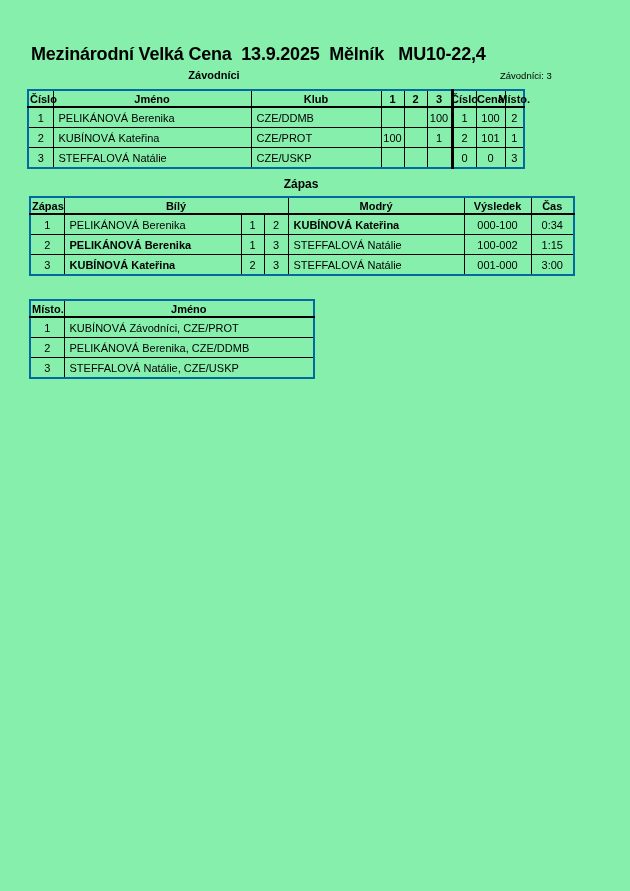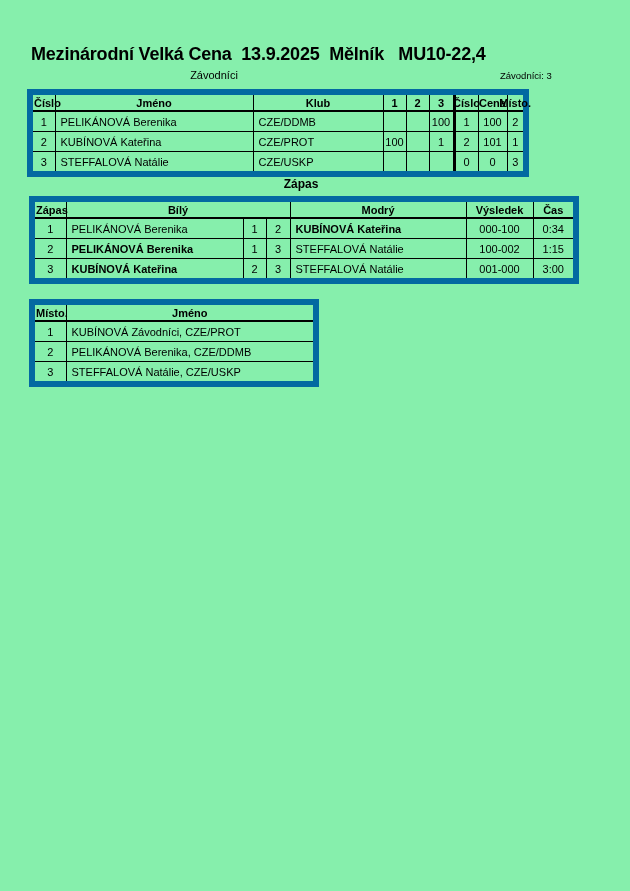--- a/index.html
+++ b/index.html
@@ -1,23 +1,23 @@
 <!DOCTYPE html>
 <html><head>
 <meta charset="utf-8">
 <style>
   html,body{margin:0;padding:0;background:#888;}
   #page{position:relative;width:630px;height:891px;background:#86efac;
         font-family:"Liberation Sans",sans-serif;color:#000;overflow:hidden;}
   .abs{position:absolute;}
   .title{left:31px;top:44px;font-size:18px;font-weight:bold;white-space:pre;letter-spacing:-0.2px;}
-  .subtitle{left:0;top:69px;width:428px;text-align:center;font-size:11px;font-weight:normal;}
+  .subtitle{left:0;top:69px;width:428px;text-align:center;font-size:11px;font-weight:bold;}
   .count{left:500px;top:70px;width:112px;font-size:9.5px;}
   .section-title{font-size:12px;font-weight:bold;text-align:center;}
-  table{border-collapse:collapse;table-layout:fixed;border:6px solid #0369a1;}
+  table{border-collapse:collapse;table-layout:fixed;border:2px solid #0369a1;}
   th,td{border:1px solid #000;padding:0;font-size:11px;white-space:nowrap;
         overflow:visible;height:19px;vertical-align:middle;}
   thead th{height:15px;border-bottom:2px solid #000;font-weight:bold;position:relative;}
   .ctr{text-align:center;}
   .lft{text-align:left;padding-left:5px;}
   .bold{font-weight:bold;}
   .thickL{border-left:3px solid #000;}
   
   .ovl-c>span{position:absolute;left:50%;top:50%;transform:translate(-50%,-50%);white-space:nowrap;}
   .ovl-l>span{position:absolute;left:1px;top:50%;transform:translateY(-50%);white-space:nowrap;}

